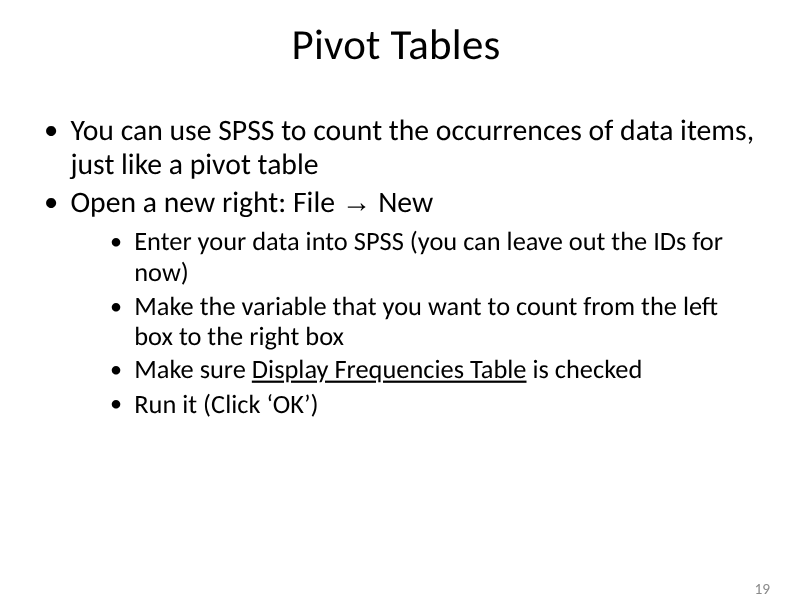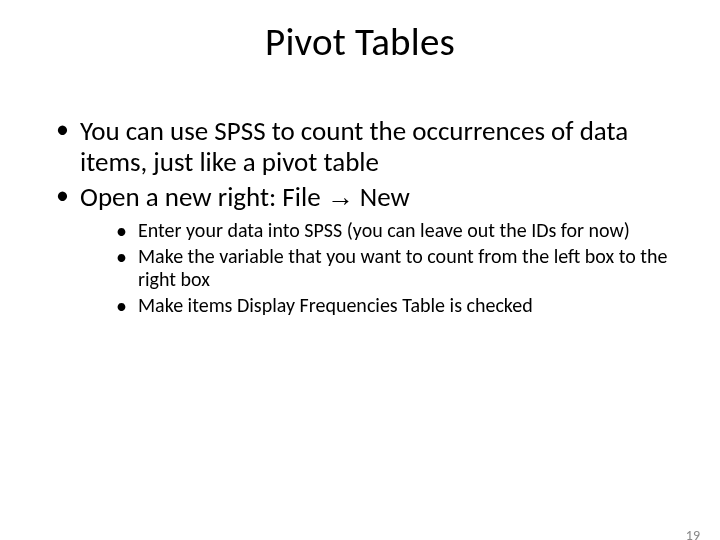--- a/index.html
+++ b/index.html
@@ -16,26 +16,26 @@
   .slide {
     width: 720px;
     height: 540px;
     position: relative;
     box-sizing: border-box;
   }
   .title {
     text-align: center;
     font-size: 39px;
     margin-top: 18px;
-    margin-bottom: 50px;
+    margin-bottom: 38px;
     font-weight: 400;
     letter-spacing: 0.2px;
   }
   .content {
-    padding: 0 32px 0 48px;
+    padding: 0 32px 0 32px;
   }
   ul.level1 {
     list-style: none;
     margin: 0;
     padding: 0;
   }
   ul.level1 > li {
     position: relative;
     padding-left: 32px;
     font-size: 27px;
@@ -50,35 +50,36 @@
     font-size: 26px;
   }
   ul.level2 {
     list-style: none;
     margin: 6px 0 0 0;
     padding: 0 0 0 30px;
   }
   ul.level2 > li {
     position: relative;
     padding-left: 28px;
-    font-size: 20px;
+    font-size: 24px;
     line-height: 1.18;
     margin-bottom: 2px;
   }
   ul.level2 > li::before {
     content: "•";
     position: absolute;
     left: 6px;
     top: 0;
     font-size: 22px;
   }
   .arrow {
     font-family: "Arial", sans-serif;
   }
   .u {
+    text-decoration: underline;
   }
   .pagenum {
     position: absolute;
     right: 20px;
     bottom: 14px;
     font-size: 14px;
     color: #8a8a8a;
   }
 </style>
 </head>
@@ -90,21 +91,22 @@
 
   <div class="content">
     <ul class="level1">
       <li>You can use SPSS to count the occurrences of data items, just like a pivot table</li>
       <li>
         <span>Open a new right:  File </span><span class="arrow">→</span><span> New</span>
         <ul class="level2">
           <li>Enter your data into SPSS (you can leave out the IDs for now)</li>
           <li>Make the variable that you want to count from the left box to the right box</li>
           <li>
-            <span>Make items </span><span class="u">Display Frequencies Table</span><span> is checked</span>
+            <span>Make sure </span><span class="u">Display Frequencies Table</span><span> is checked</span>
           </li>
+          <li>Run it (Click ‘OK’)</li>
         </ul>
       </li>
     </ul>
   </div>
 
   <div class="pagenum">19</div>
 </div>
 
 </body></html>

